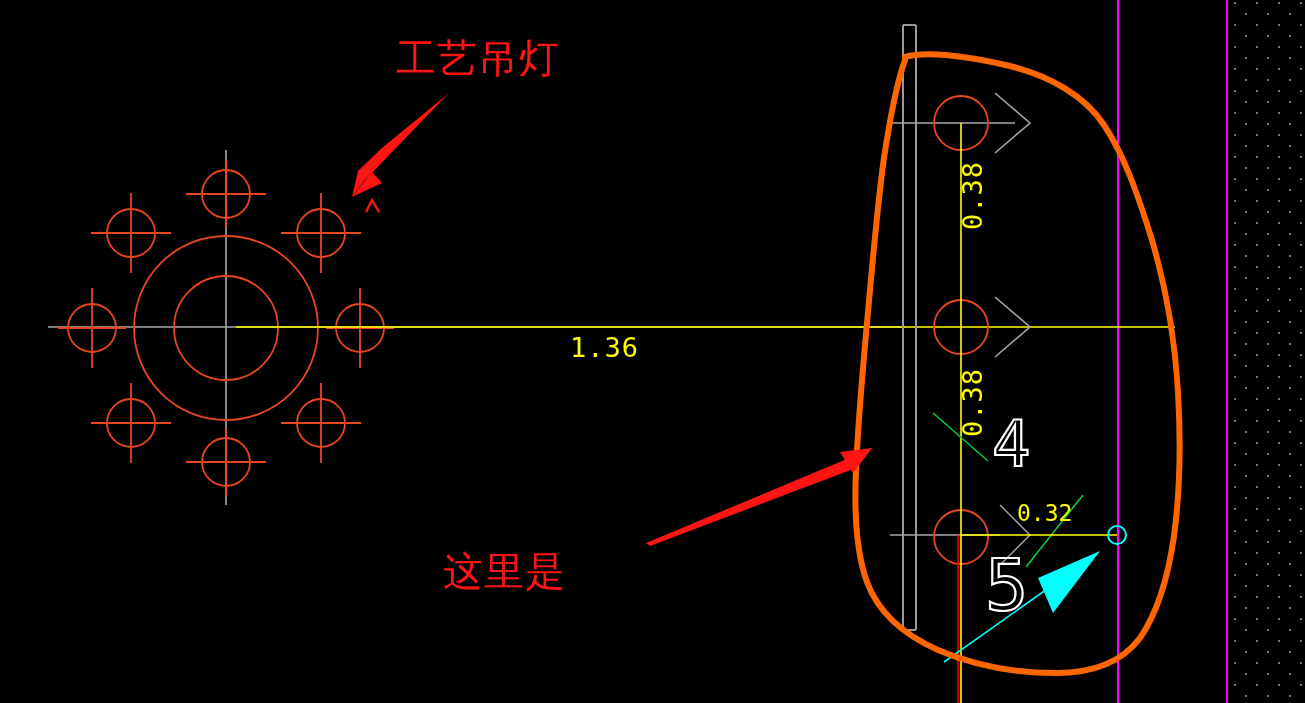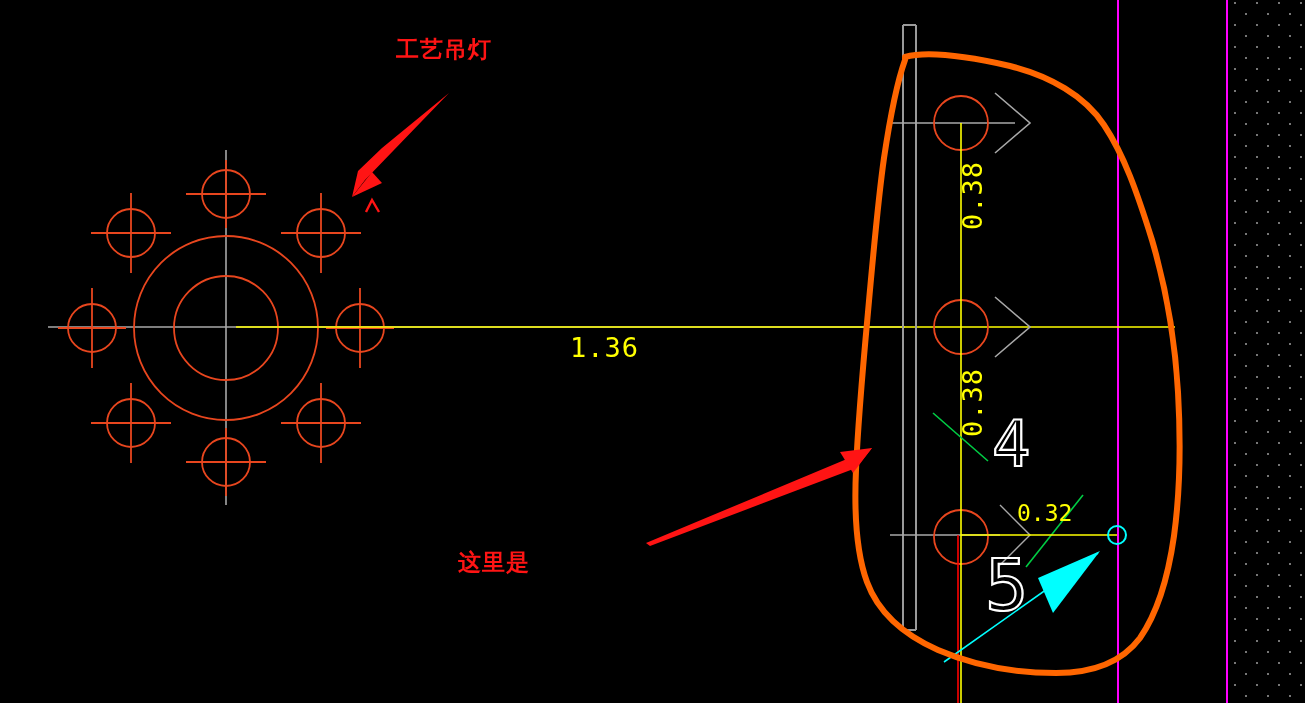--- a/index.html
+++ b/index.html
@@ -8,29 +8,29 @@
     width:1305px;height:703px;overflow:hidden;
   }
   #stage{
     position:relative;width:1305px;height:703px;
     background:#000;overflow:hidden;
   }
   #cadsvg{position:absolute;left:0;top:0;width:1305px;height:703px;display:block;}
   .ann-label{
     position:absolute;
     color:#ff1414;
-    font-size:23px;
-    font-weight:700;
+    font-size:40px;
+    font-weight:400;
     line-height:1;
     letter-spacing:1px;
     white-space:nowrap;
     font-family:"DejaVu Sans", sans-serif;
   }
   #label-gongyi{left:396px;top:38px;}
-  #label-zheli{left:458px;top:551px;}
+  #label-zheli{left:443px;top:551px;}
   .dimtext{
     fill:#ffff00;
     font-family:"DejaVu Sans Mono", monospace;
     font-size:27px;
     letter-spacing:1px;
   }
   .dimtext-small{
     fill:#ffff00;
     font-family:"DejaVu Sans Mono", monospace;
     font-size:23px;

